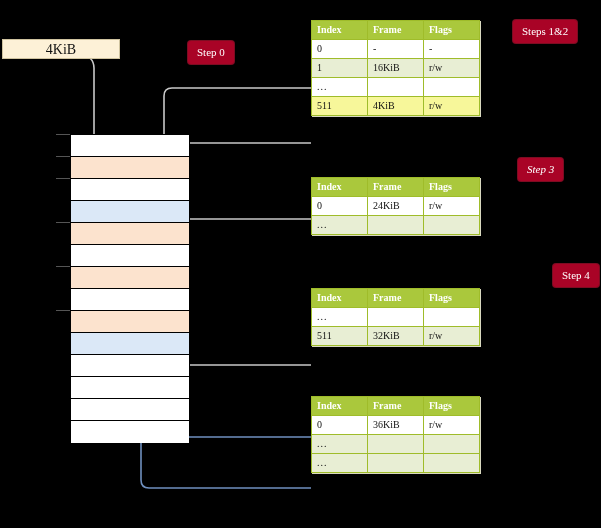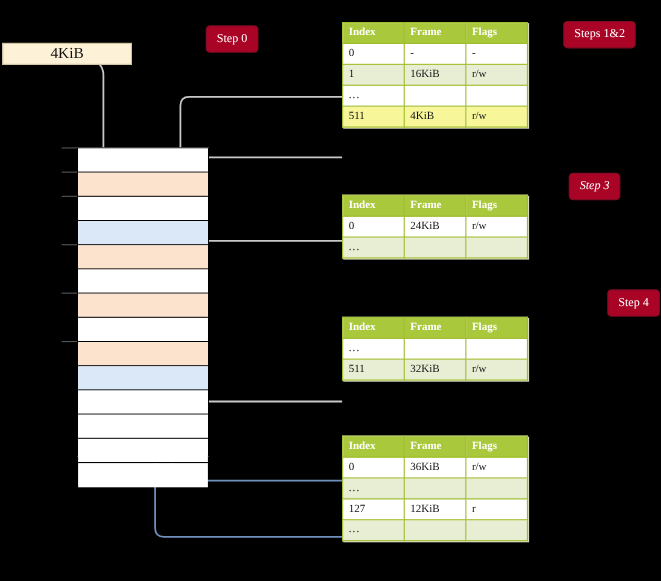--- a/index.html
+++ b/index.html
@@ -176,21 +176,21 @@
     </g>
   </svg>
 
   <div id="src-box">
     <span>4KiB</span>
   </div>
 
   <div class="step-badge" style="left:513px; top:20px;">
     <span>Steps 1&amp;2</span>
   </div>
-  <div class="step-badge" style="left:188px; top:24px;">
+  <div class="step-badge" style="left:188px; top:41px;">
     <span>Step 0</span>
   </div>
   <div class="step-badge" style="left:518px; top:158px;font-style:italic;">
     <span>Step 3</span>
   </div>
   <div class="step-badge" style="left:516px; top:264px;margin-left:37px;">
     <span>Step 4</span>
   </div>
 
   <div id="memcol">
@@ -306,25 +306,20 @@
         <tr>
           <td class="c-index">0</td>
           <td class="c-frame">36KiB</td>
           <td class="c-flags">r/w</td>
         </tr>
         <tr class="alt">
           <td class="c-index dots">...</td>
           <td class="c-frame"></td>
           <td class="c-flags"></td>
         </tr>
-        <tr>
-          <td class="c-index">127</td>
-          <td class="c-frame">12KiB</td>
-          <td class="c-flags">r</td>
-        </tr>
         <tr class="alt">
           <td class="c-index dots">...</td>
           <td class="c-frame"></td>
           <td class="c-flags"></td>
         </tr>
       </tbody>
   </table>
 
 </div>
 

